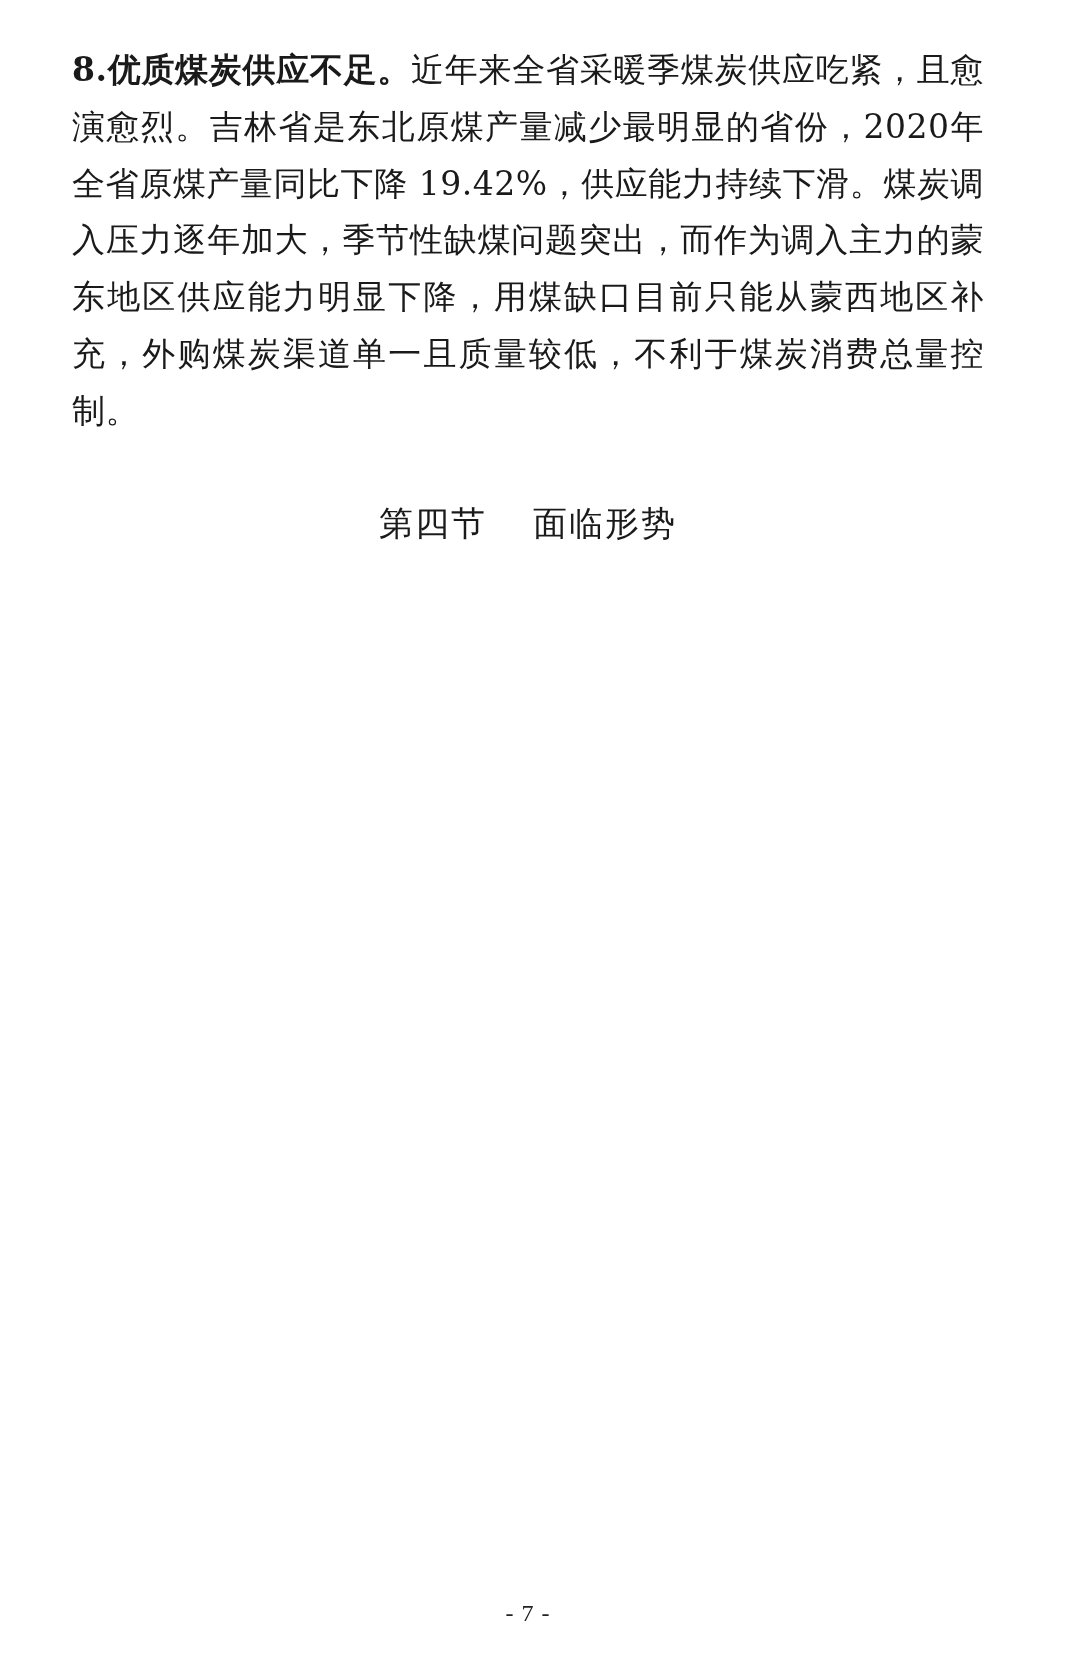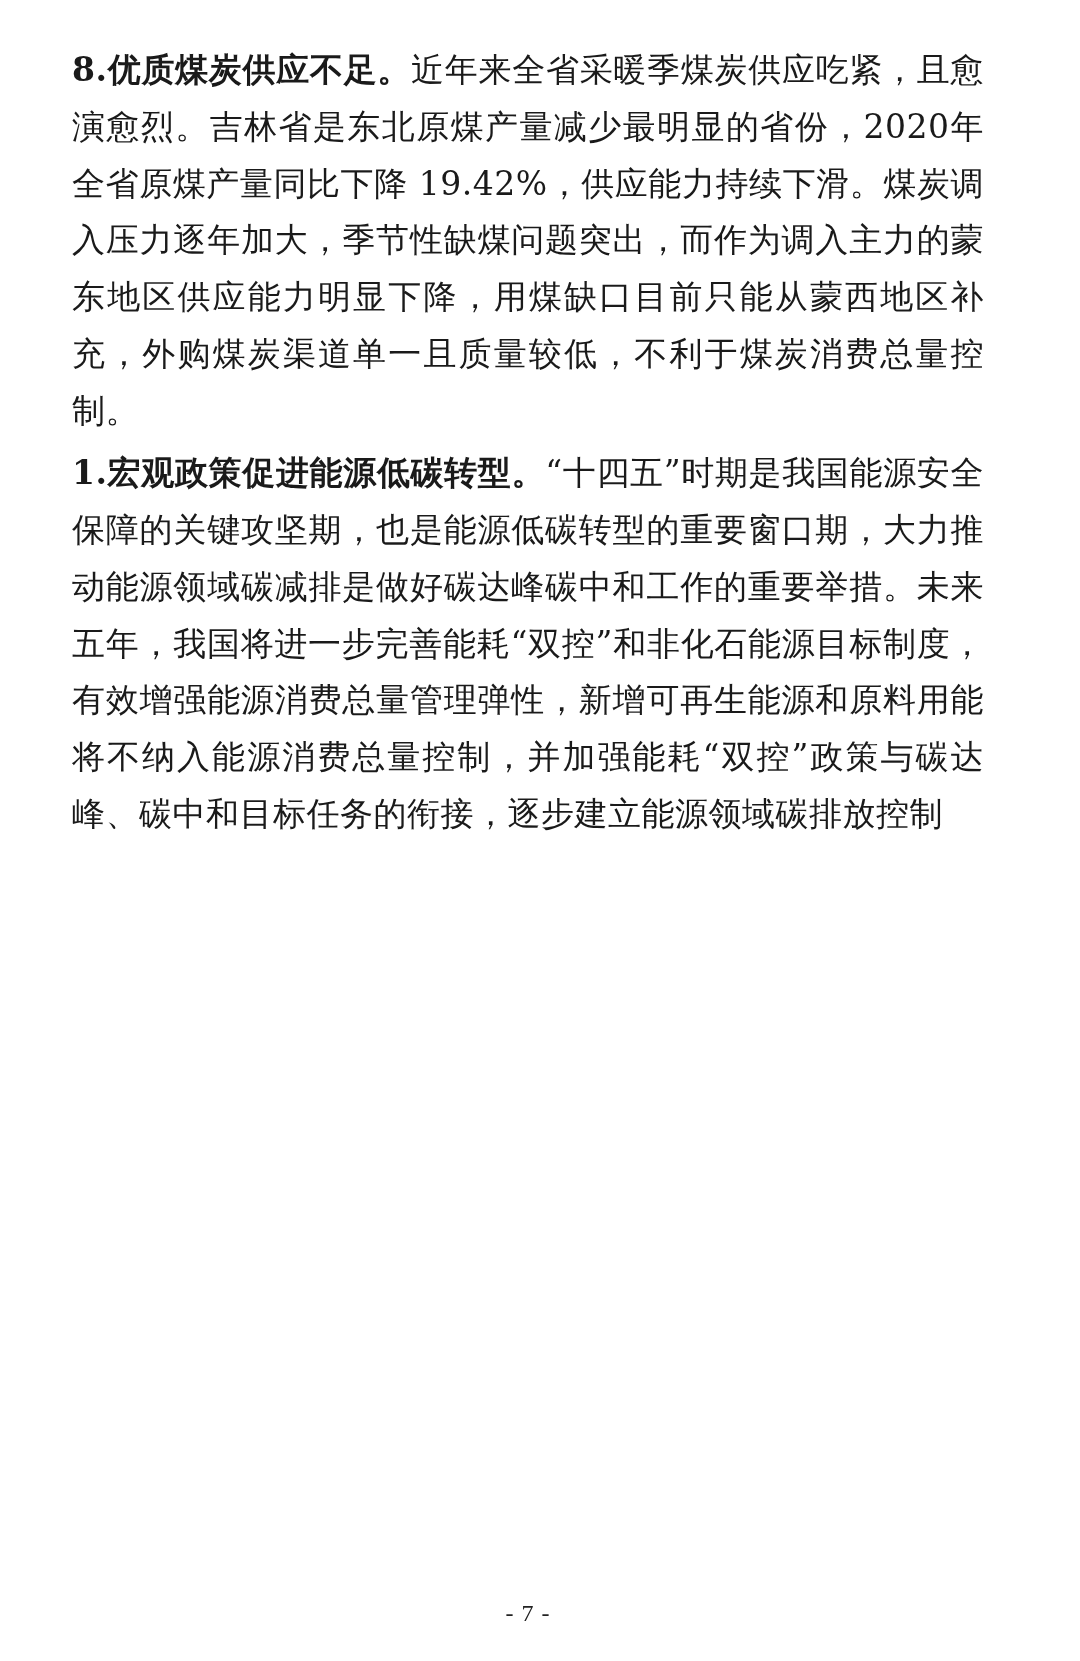--- a/index.html
+++ b/index.html
@@ -60,20 +60,20 @@
     letter-spacing: 1px;
   }
 </style>
 </head>
 <body>
 
 <div class="page">
 
   <p class="para"><span class="lead">8.优质煤炭供应不足。</span><span>近年来全省采暖季煤炭供应吃紧，且愈演愈烈。吉林省是东北原煤产量减少最明显的省份，2020年全省原煤产量同比下降 19.42%，供应能力持续下滑。煤炭调入压力逐年加大，季节性缺煤问题突出，而作为调入主力的蒙东地区供应能力明显下降，用煤缺口目前只能从蒙西地区补充，外购煤炭渠道单一且质量较低，不利于煤炭消费总量控制。</span></p>
 
+  <div class="section-title"><span>第四节</span><span class="gap"></span><span>面临形势</span></div>
 
 
   <div class="spacer-b"></div>
 
-  <p class="para"><span class="lead">1.宏观政策促进能源低碳转型。</span><span>“十四五”时期是我国能源安全保障的关键攻坚期，也是能源低碳转型的重要窗口期，大力推动能源领域碳减排是做好碳达峰碳中和工作的重要举措。未来五年，我国将进一步完善能耗“双控”和非化石能源目标制度，有效增强能源消费总量管理弹性，新增可再生能源和原料用能将不纳入能源消费总量控制，并加强能耗“双控”政策与碳达峰、碳中和目标任务的衔接，逐步建立能源领域碳排放控制</span></p>
 
   <div class="footer">- 7 -</div>
 </div>
 
 </body></html>

